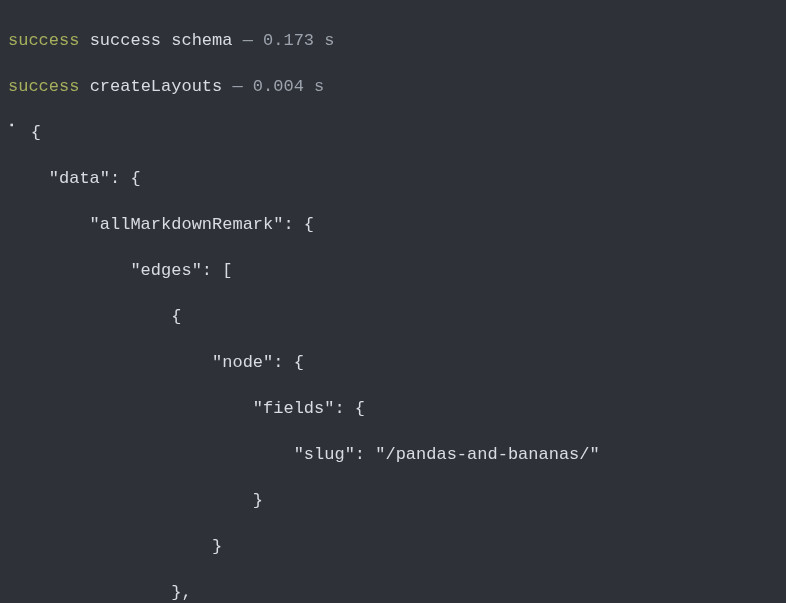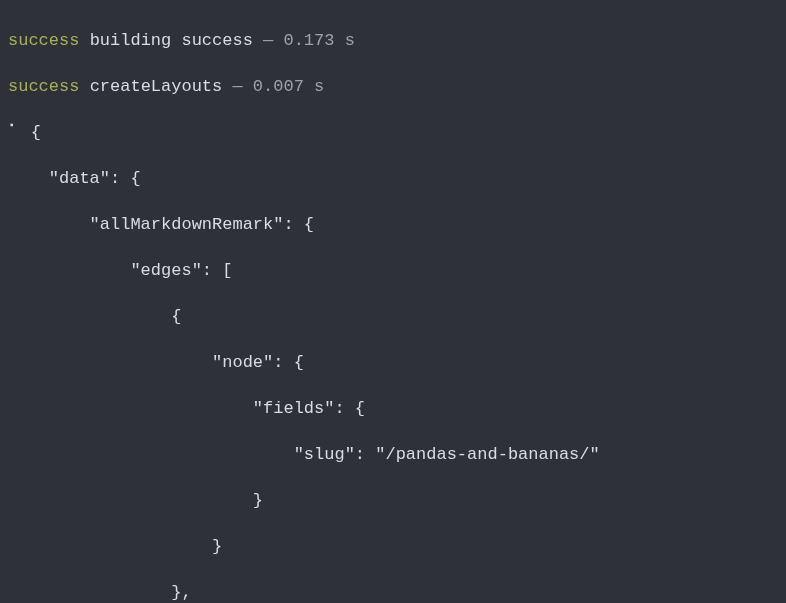--- a/index.html
+++ b/index.html
@@ -23,22 +23,22 @@
   .ln { display: block; }
   .success { color: #a7b05c; text-align: center; } 
   .dim { color: #9da3ad; }     
   .key { color: #d9dde3; }     
   .cursor { color: #d9dde3; }
 </style>
 </head>
 <body>
 
 <pre class="terminal"><span class="ln" style="margin-top:-17px"><span class="success">success</span><span> </span><span class="key">source and transform nodes</span><span class="dim"> — </span><span class="dim">0.112 s</span></span>
-<span class="ln"><span class="success">success</span><span> </span><span class="key">building success</span><span class="dim"> — </span><span class="dim">0.173 s</span></span>
-<span class="ln"><span class="success">success</span><span> </span><span class="key">createLayouts</span><span class="dim"> — </span><span class="dim">0.007 s</span></span>
+<span class="ln"><span class="success">success</span><span> </span><span class="key">success schema</span><span class="dim"> — </span><span class="dim">0.173 s</span></span>
+<span class="ln"><span class="success">success</span><span> </span><span class="key">createLayouts</span><span class="dim"> — </span><span class="dim">0.004 s</span></span>
 <span class="ln"><span class="cursor">⠁ {</span></span>
 <span class="ln key">    "data": {</span>
 <span class="ln key">        "allMarkdownRemark": {</span>
 <span class="ln key">            "edges": [</span>
 <span class="ln key">                {</span>
 <span class="ln key">                    "node": {</span>
 <span class="ln key">                        "fields": {</span>
 <span class="ln key">                            "slug": "/pandas-and-bananas/"</span>
 <span class="ln key">                        }</span>
 <span class="ln key">                    }</span>

